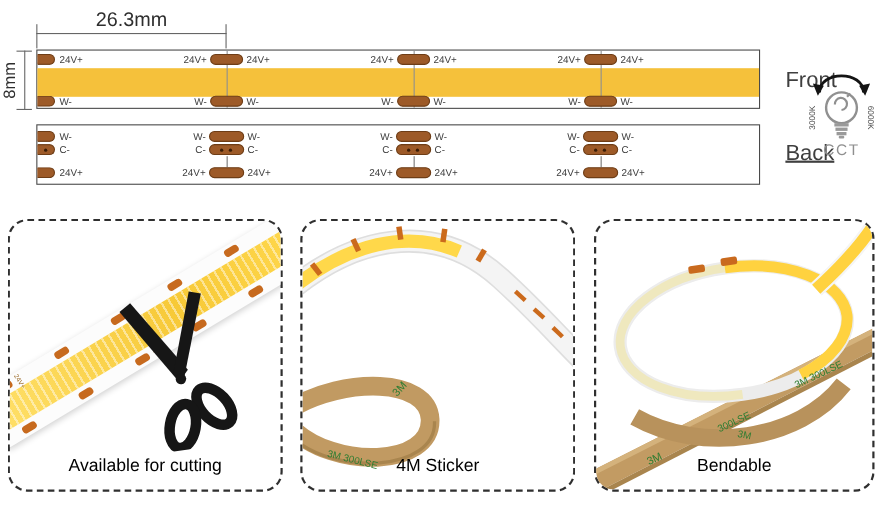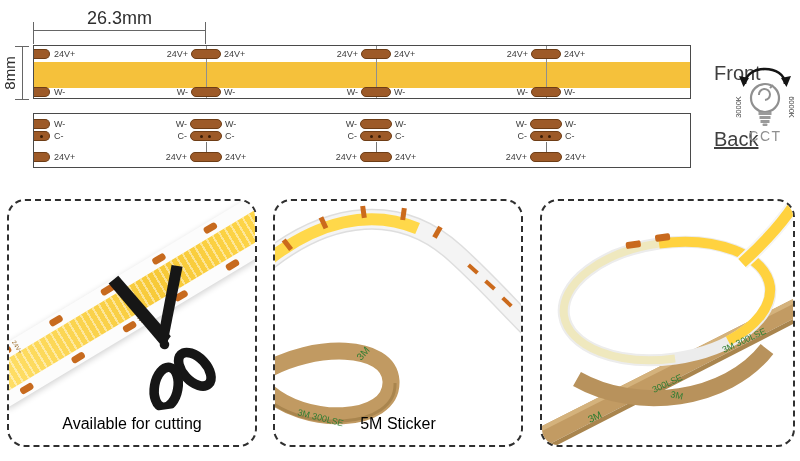--- a/index.html
+++ b/index.html
@@ -198,21 +198,21 @@
         <rect x="160" y="25" width="5" height="12" transform="rotate(30 162 31)"></rect>
         <rect x="192" y="66" width="12" height="4" transform="rotate(42 198 68)"></rect>
         <rect x="209" y="82" width="12" height="4" transform="rotate(42 215 84)"></rect>
         <rect x="226" y="99" width="12" height="4" transform="rotate(44 232 101)"></rect>
       </g>
       <path d="M-10,188 C28,226 118,224 116,180 C114,142 38,142 -10,170" fill="none" stroke="#C19A62" stroke-width="17"></path>
       <path d="M-10,196 C28,232 122,228 120,182" fill="none" stroke="#A9854E" stroke-width="3"></path>
       <text x="22" y="214" font-size="9" fill="#2F7D32" transform="rotate(14 22 214)">3M 300LSE</text>
       <text x="86" y="160" font-size="10" fill="#2F7D32" transform="rotate(-48 86 160)">3M</text>
     </svg>
-    <div class="caption">5M Sticker</div>
+    <div class="caption">4M Sticker</div>
   </div>
 
   <div class="fbox" style="left:540px;width:255px;">
     <svg width="251" height="244" viewBox="0 0 251 244" style="position:absolute;left:0;top:0;">
       <polygon points="-10,252 255,116 255,96 -10,230" fill="#C29B63"></polygon>
       <polygon points="-10,230 255,96 255,101 -10,235" fill="#D4B27C"></polygon>
       <polygon points="-10,252 255,116 255,121 -10,257" fill="#A9854E"></polygon>
       <path d="M35,178 C95,212 185,200 225,148" fill="none" stroke="#B8925C" stroke-width="16"></path>
       <g transform="rotate(-8 125 100)">
         <ellipse cx="125" cy="100" rx="104" ry="58" fill="none" stroke="#ececec" stroke-width="12"></ellipse>
@@ -221,15 +221,16 @@
         <rect x="92" y="36" width="15" height="7" rx="2" fill="#C96A1E"></rect>
         <rect x="122" y="33" width="15" height="7" rx="2" fill="#C96A1E"></rect>
       </g>
       <path d="M200,62 C222,42 240,22 252,4" fill="none" stroke="#f5f5f5" stroke-width="15"></path>
       <path d="M200,62 C222,42 240,22 252,4" fill="none" stroke="#FFD23F" stroke-width="11"></path>
       <text x="48" y="222" font-size="10" fill="#2F7D32" transform="rotate(-25 48 222)">3M</text>
       <text x="112" y="192" font-size="9" fill="#2F7D32" transform="rotate(-25 112 192)">300LSE</text>
       <text x="182" y="152" font-size="9" fill="#2F7D32" transform="rotate(-25 182 152)">3M 300LSE</text>
       <text x="128" y="196" font-size="9" fill="#2F7D32" transform="rotate(12 128 196)">3M</text>
     </svg>
+    <div class="caption">Bendable</div>
   </div>
 
 </div>
 
 </body></html>

